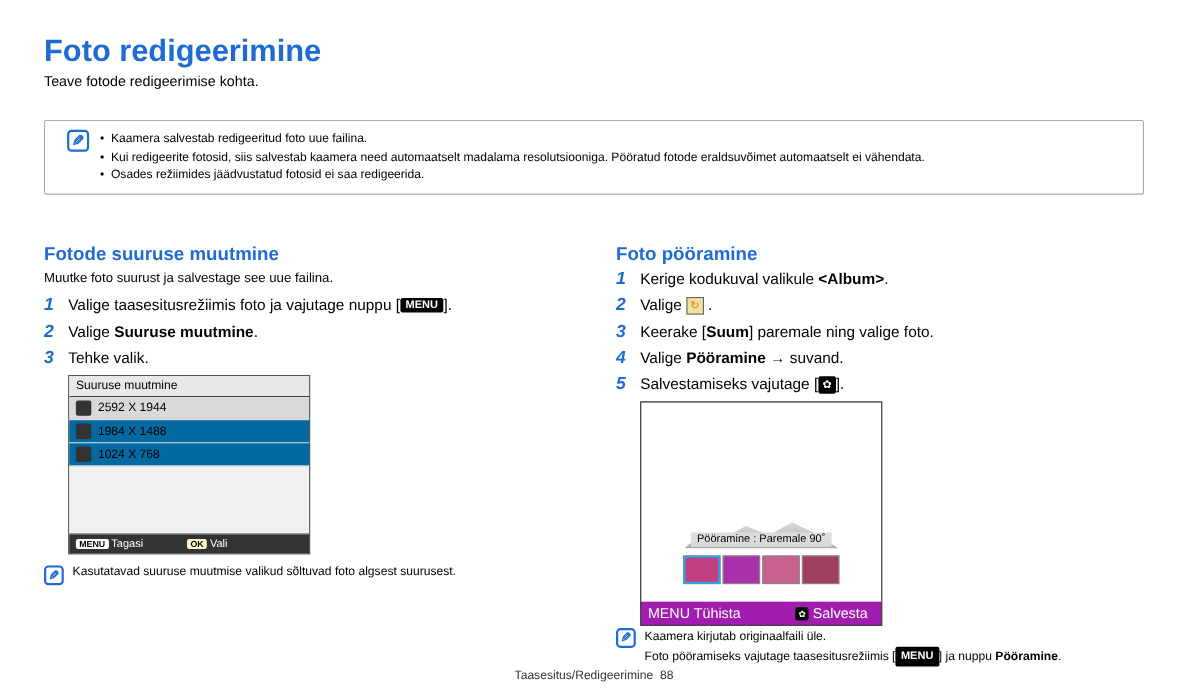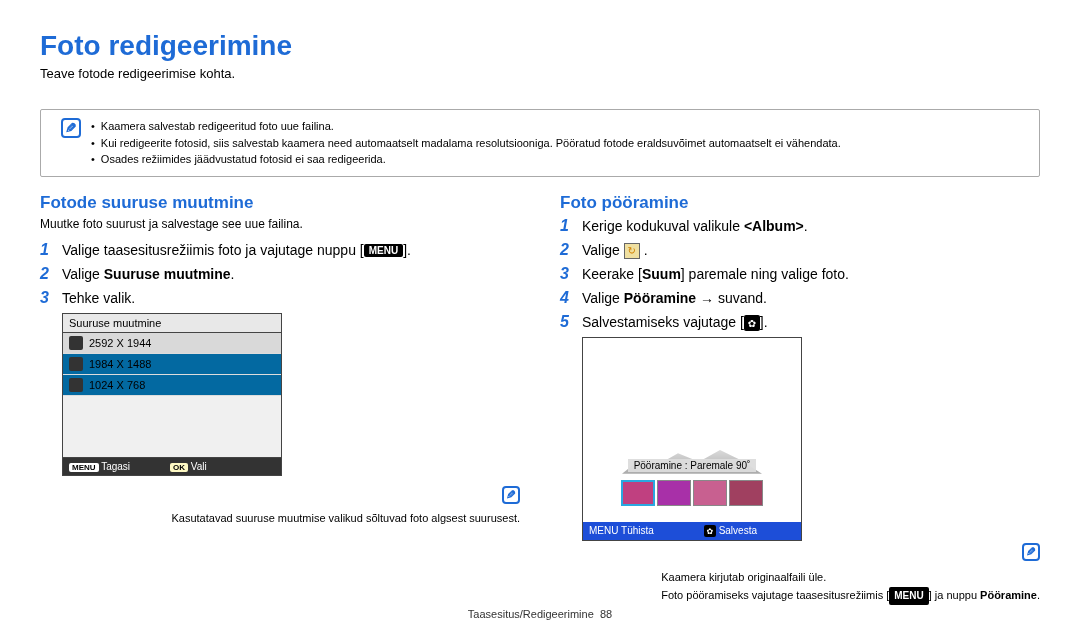--- a/index.html
+++ b/index.html
@@ -8,21 +8,21 @@
   .page-title { color: #1e6bd6; font-size: 28px; font-weight: bold; margin-bottom: 4px; }
   .page-subtitle { font-size: 13px; margin-bottom: 28px; }
   .note-box { border: 1px solid #aaa; border-radius: 2px; padding: 8px 20px; display: flex; gap: 10px; margin-bottom: 16px; }
   .note-icon { width: 20px; height: 20px; border: 2px solid #1e6bd6; border-radius: 4px; display: flex; align-items: center; justify-content: center; color: #1e6bd6; font-weight: bold; font-size: 14px; flex-shrink: 0; }
   .note-icon::after { content: "✎"; transform: scaleX(-1); }
   .note-content { font-size: 11px; line-height: 1.5; }
   .note-content .bullet { display: flex; gap: 6px; }
   .note-content .bullet::before { content: "•"; }
   .columns { display: flex; gap: 40px; }
   .col { flex: 1; }
-  .section-heading { color: #1e6bd6; font-size: 17px; font-weight: bold; margin-bottom: 4px; }
+  .section-heading { color: #1e6bd6; font-size: 17px; font-weight: bold; margin-bottom: 4px; margin-top: 28px; }
   .section-sub { font-size: 12px; margin-bottom: 10px; }
   .step { display: flex; gap: 8px; font-size: 14px; margin-bottom: 6px; align-items: baseline; }
   .step-num { color: #1e6bd6; font-style: italic; font-weight: bold; font-size: 16px; width: 14px; }
   .step-text { flex: 1; }
   .bold { font-weight: bold; }
   .menu-badge { display: inline-block; background: #000; color: #fff; font-size: 10px; font-weight: bold; padding: 1px 5px; border-radius: 2px; vertical-align: middle; }
   .flower-icon { display: inline-flex; width: 16px; height: 16px; background: #000; color: #fff; align-items: center; justify-content: center; font-size: 10px; border-radius: 2px; vertical-align: middle; }
   .flower-icon::after { content: "✿"; }
   .rotate-small-icon { display: inline-flex; width: 16px; height: 16px; border: 1px solid #666; align-items: center; justify-content: center; font-size: 10px; vertical-align: middle; background: #f0e0a0; }
   .rotate-small-icon::after { content: "↻"; color: #d08000; }
@@ -42,23 +42,23 @@
   .rotate-ui { width: 220px; height: 204px; border: 1px solid #444; background: #333; margin: 6px 0 2px 22px; position: relative; display: flex; flex-direction: column; text-align: center; }
   .rotate-canvas { flex: 1; background: #fff; margin: 0; display: flex; flex-direction: column; justify-content: flex-end; align-items: center; position: relative; }
   .landscape { width: 140px; height: 34px; background: linear-gradient(#eee, #aaa); clip-path: polygon(0 100%, 12% 60%, 25% 75%, 40% 40%, 55% 65%, 70% 30%, 85% 60%, 100% 100%); position: absolute; bottom: 48px; }
   .rotate-caption { position: absolute; bottom: 50px; background: rgba(220,220,220,0.95); font-size: 10px; padding: 1px 6px; }
   .thumb-row { position: absolute; bottom: 16px; display: flex; gap: 2px; }
   .thumb { width: 34px; height: 26px; background: #c04080; border: 1px solid #888; }
   .thumb.sel { border: 2px solid #2aa8e0; }
   .thumb.r2 { background: #a830a8; }
   .thumb.r3 { background: #c86090; }
   .thumb.r4 { background: #a04060; }
-  .rotate-footer { background: #1d4ed8; color: #fff; font-size: 10px; padding: 3px 6px; display: flex; gap: 50px; }
-
-  .small-note { display: flex; gap: 8px; font-size: 11px; align-items: flex-end; flex-direction: column; }
+  .rotate-footer { background: #a21caf; color: #fff; font-size: 13px; padding: 3px 6px; display: flex; gap: 50px; }
+
+  .small-note { display: flex; gap: 8px; font-size: 11px; align-items: flex-start; }
   .small-note .note-icon { width: 18px; height: 18px; font-size: 12px; }
   .small-note-content { flex: 1; }
   .small-note-content .bullet { display: flex; gap: 6px; line-height: 1.6; }
 
   .footer { text-align: center; font-size: 11px; color: #333; position: absolute; bottom: 10px; left: 0; right: 0; }
 </style>
 </head>
 <body>
 
 <div class="page">

